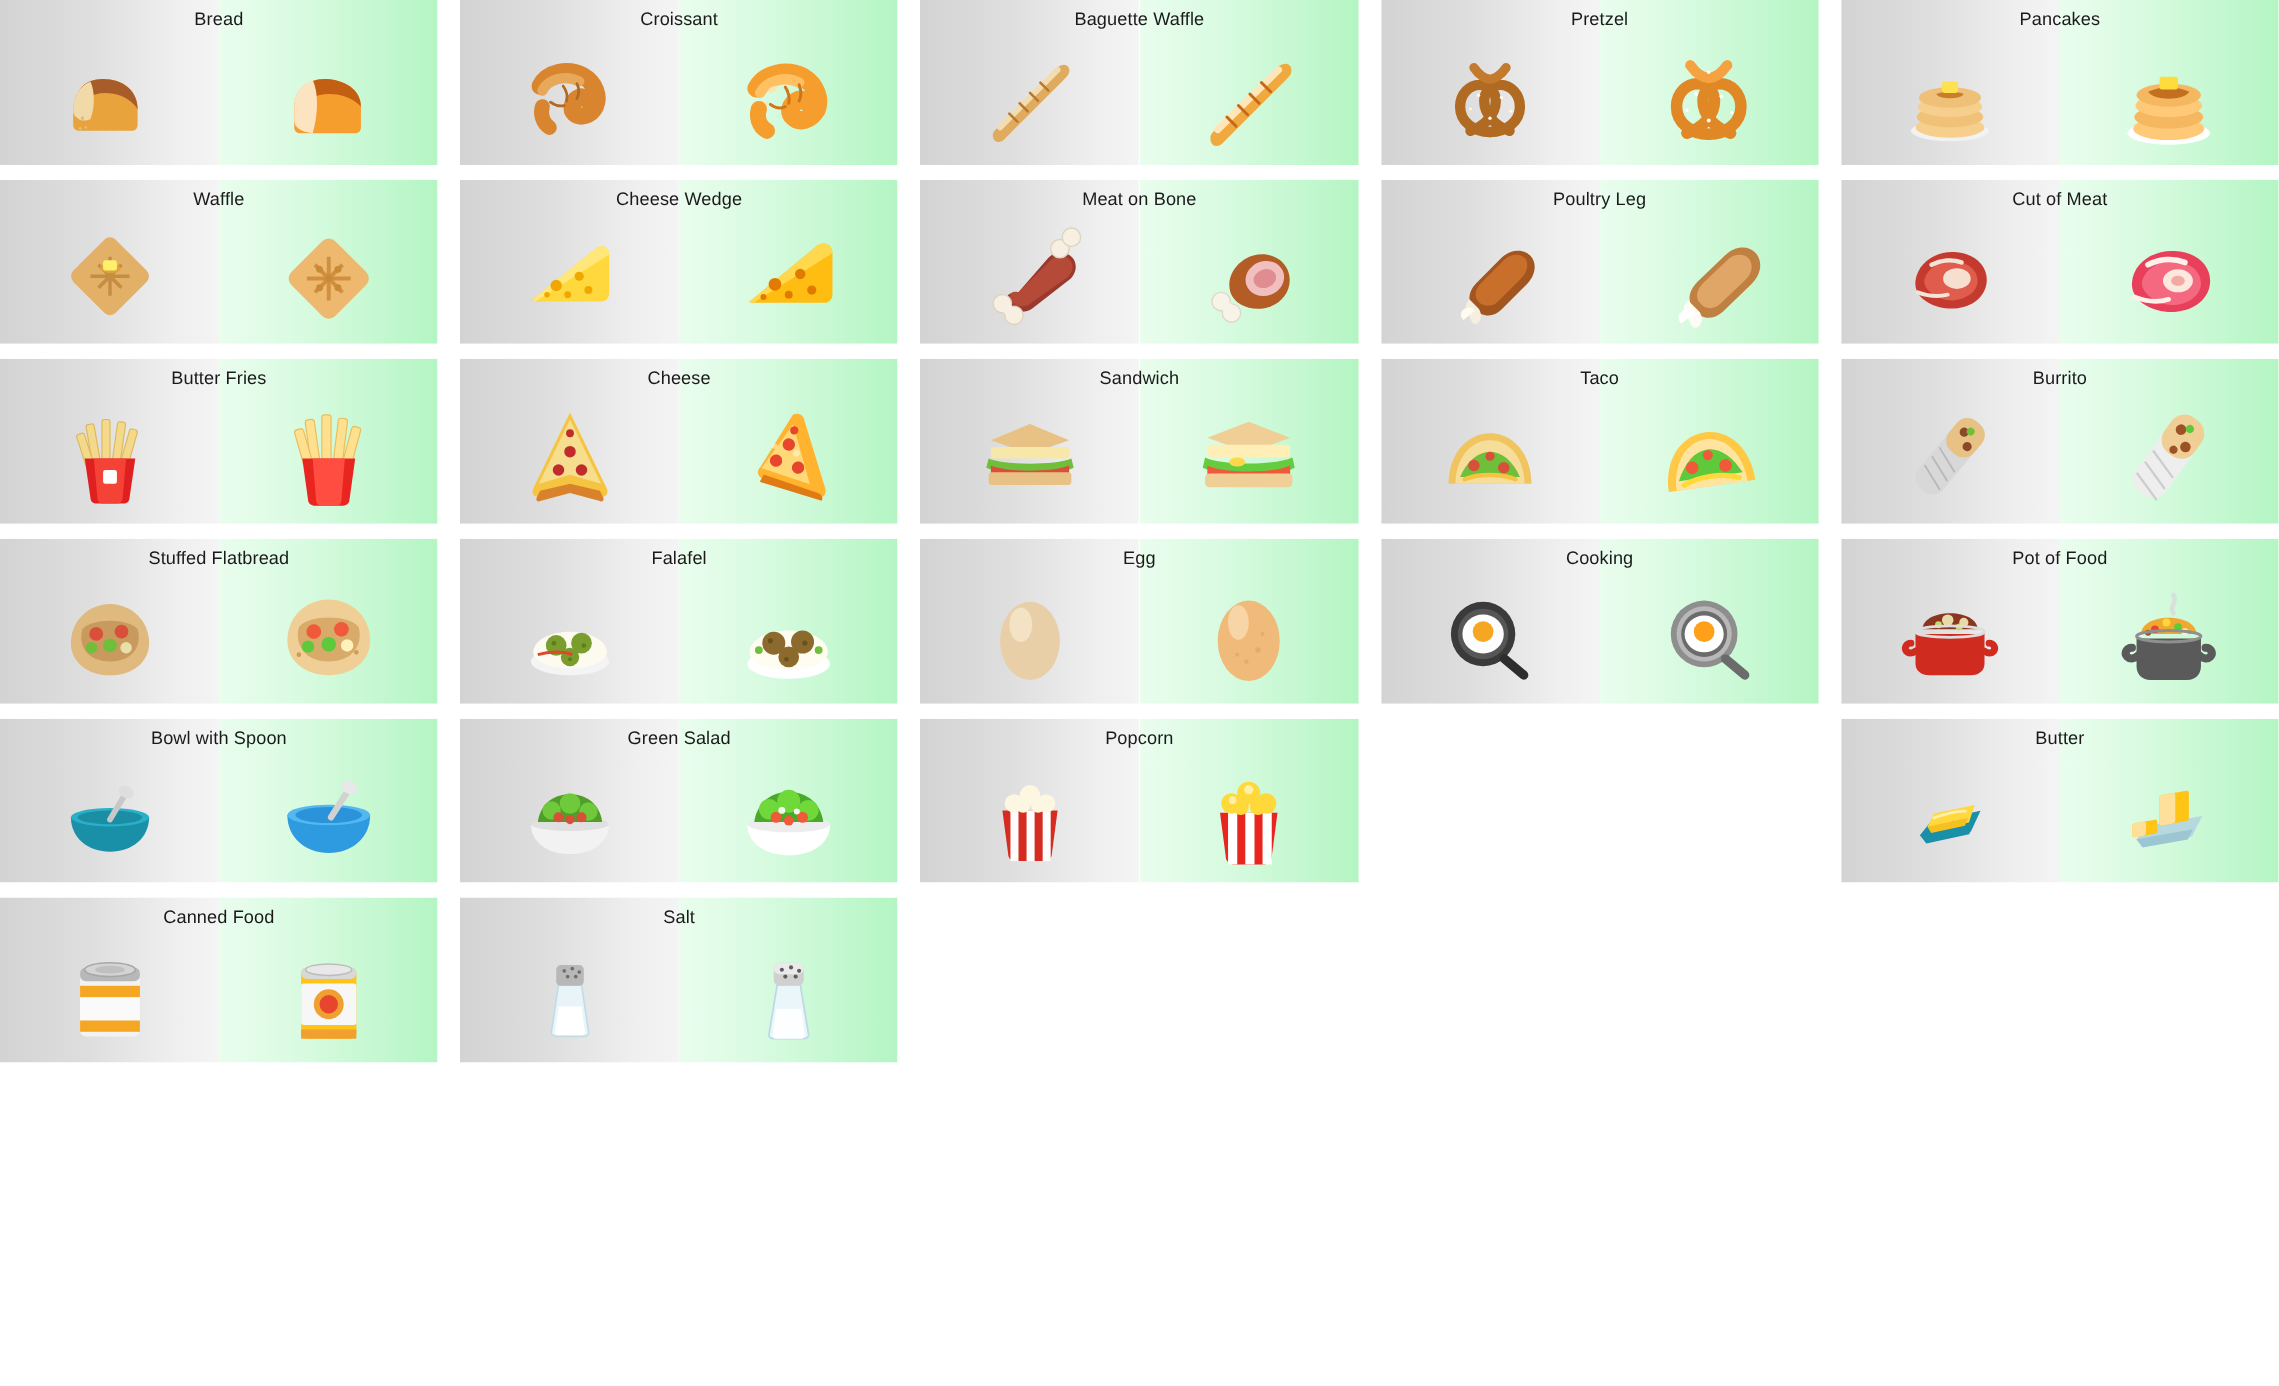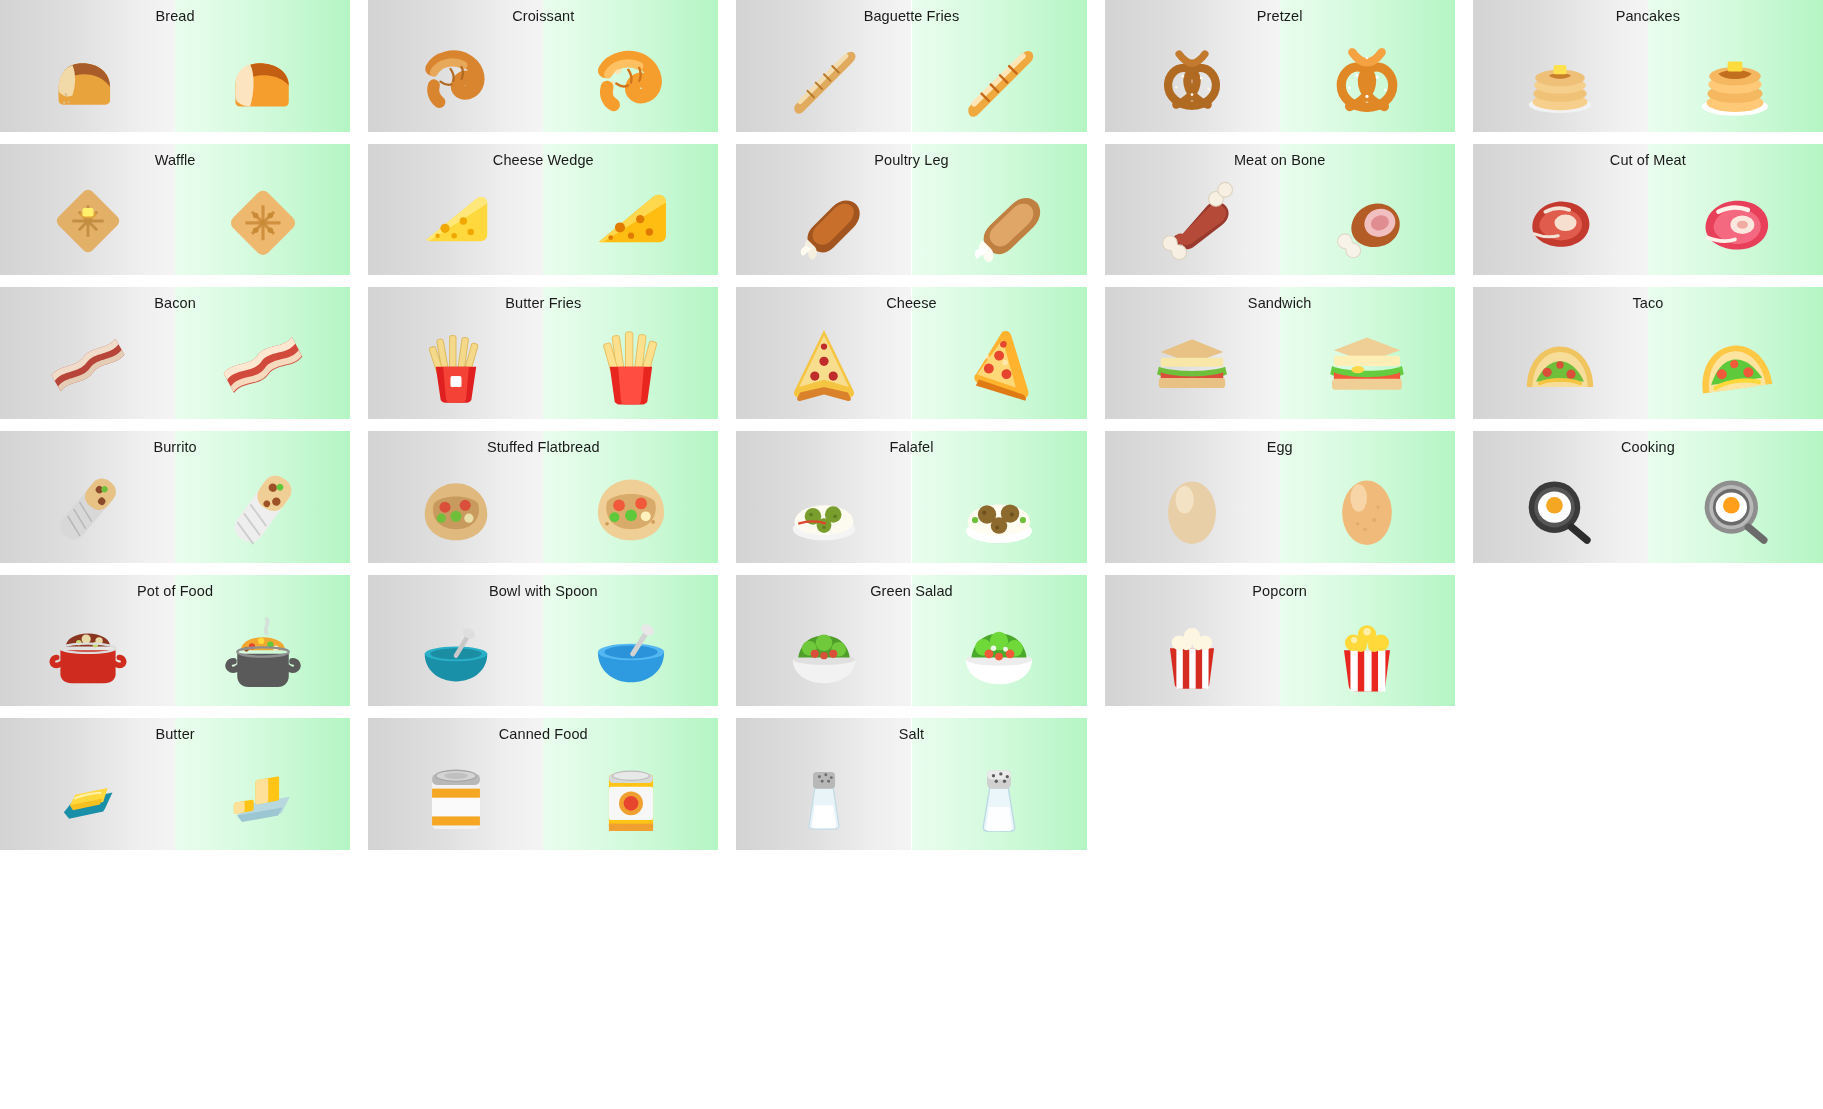--- a/index.html
+++ b/index.html
@@ -133,21 +133,21 @@
             <ellipse cx="36" cy="43" rx="4" ry="2.4" fill="#ffe3ac" opacity=".85" transform="rotate(-25 36 43)"></ellipse>
             <ellipse cx="29" cy="56" rx="3.4" ry="2" fill="#ffe3ac" opacity=".8" transform="rotate(-40 29 56)"></ellipse>
             <path d="M24 60c-2 7 0 15 7 19" stroke="#f59e2e" stroke-width="14" fill="none" stroke-linecap="round"></path>
           </svg>
         </div>
       </div>
     </div>
     <div class="cell">
       <div class="half half-old"></div>
       <div class="half half-new"></div>
-      <div class="cell-label">Baguette Fries</div>
+      <div class="cell-label">Baguette Waffle</div>
       <div class="glyphs">
         <div class="glyph-slot">
           <svg class="art" viewBox="0 0 100 100" xmlns="http://www.w3.org/2000/svg">
             <path d="M20 78L74 24c4-4 9-3 10 1 1 4-2 7-5 10L27 87c-4 3-8 2-9-2-1-3 0-5 2-7z" fill="#e0ab5e"></path>
             <path d="M24 76L74 26" stroke="#f3ddb0" stroke-width="5" stroke-linecap="round"></path>
             <g stroke="#b8792c" stroke-width="2.2" stroke-linecap="round">
               <path d="M32 64l7 7"></path>
               <path d="M41 55l7 7"></path>
               <path d="M50 46l7 7"></path>
               <path d="M59 37l7 7"></path>
@@ -294,43 +294,20 @@
               <circle cx="50" cy="66" r="3.4"></circle>
               <circle cx="28" cy="68" r="2.6"></circle>
             </g>
           </svg>
         </div>
       </div>
     </div>
     <div class="cell">
       <div class="half half-old"></div>
       <div class="half half-new"></div>
-      <div class="cell-label">Poultry Leg</div>
-      <div class="glyphs">
-        <div class="glyph-slot">
-          <svg class="art" viewBox="0 0 100 100" xmlns="http://www.w3.org/2000/svg">
-            <path d="M36 78c-6-6-5-15 2-22l22-22c8-8 19-8 25-2 6 6 5 17-3 25L60 79c-7 7-17 7-24-1z" fill="#a3551f"></path>
-            <path d="M40 72c-4-4-3-11 2-16l20-20c6-6 14-6 18-2 4 4 3 12-3 18L57 72c-5 5-13 5-17 0z" fill="#c8702b"></path>
-            <path d="M32 84c-4-4-4-10 0-14l8 8c3 4 3 10-1 13-3 2-5 0-7-7z" fill="#f5efe0"></path>
-            <path d="M27 88c-3-2-3-7 0-9 3-3 8-2 10 1l-10 8z" fill="#fffbf0"></path>
-          </svg>
-        </div>
-        <div class="glyph-slot">
-          <svg class="art" viewBox="0 0 100 100" xmlns="http://www.w3.org/2000/svg">
-            <path d="M38 80c-7-7-6-17 2-25l24-23c9-9 21-9 27-2 6 7 5 18-4 27L62 81c-8 7-18 7-24-1z" fill="#c08041"></path>
-            <path d="M43 74c-5-5-4-12 2-18l21-20c6-6 15-6 19-1 4 5 3 13-4 19L60 74c-5 5-13 5-17 0z" fill="#e0a667"></path>
-            <path d="M32 86c-5-5-5-11 0-15l9 9c4 4 4 11 0 14-4 2-6 0-9-8z" fill="#fefcf4"></path>
-            <path d="M26 91c-3-3-3-8 0-10 4-3 9-2 11 2l-11 8z" fill="#ffffff"></path>
-          </svg>
-        </div>
-      </div>
-    </div>
-    <div class="cell">
-      <div class="half half-old"></div>
-      <div class="half half-new"></div>
       <div class="cell-label">Meat on Bone</div>
       <div class="glyphs">
         <div class="glyph-slot">
           <svg class="art" viewBox="0 0 100 100" xmlns="http://www.w3.org/2000/svg">
             <path d="M38 66L66 34c6-7 16-6 21 0 5 6 3 15-4 20L52 78c-7 5-16 3-20-3-4-6-1-13 6-9z" fill="#9a3a2e"></path>
             <path d="M40 64L68 36c5-6 13-5 17 0 4 5 2 12-4 16L50 74c-6 4-13 2-16-2-3-5-1-10 6-8z" fill="#b64a38"></path>
             <g fill="#f7f0e2" stroke="#ddd3bf" stroke-width="1.2">
               <circle cx="26" cy="74" r="8"></circle>
               <circle cx="36" cy="84" r="8"></circle>
               <circle cx="76" cy="26" r="8"></circle>
@@ -349,64 +326,62 @@
               <circle cx="35" cy="82" r="8"></circle>
               <path d="M28 74l9 9" stroke-width="9" stroke="#f7f3e8" fill="none" stroke-linecap="round"></path>
             </g>
           </svg>
         </div>
       </div>
     </div>
     <div class="cell">
       <div class="half half-old"></div>
       <div class="half half-new"></div>
+      <div class="cell-label">Poultry Leg</div>
+      <div class="glyphs">
+        <div class="glyph-slot">
+          <svg class="art" viewBox="0 0 100 100" xmlns="http://www.w3.org/2000/svg">
+            <path d="M36 78c-6-6-5-15 2-22l22-22c8-8 19-8 25-2 6 6 5 17-3 25L60 79c-7 7-17 7-24-1z" fill="#a3551f"></path>
+            <path d="M40 72c-4-4-3-11 2-16l20-20c6-6 14-6 18-2 4 4 3 12-3 18L57 72c-5 5-13 5-17 0z" fill="#c8702b"></path>
+            <path d="M32 84c-4-4-4-10 0-14l8 8c3 4 3 10-1 13-3 2-5 0-7-7z" fill="#f5efe0"></path>
+            <path d="M27 88c-3-2-3-7 0-9 3-3 8-2 10 1l-10 8z" fill="#fffbf0"></path>
+          </svg>
+        </div>
+        <div class="glyph-slot">
+          <svg class="art" viewBox="0 0 100 100" xmlns="http://www.w3.org/2000/svg">
+            <path d="M38 80c-7-7-6-17 2-25l24-23c9-9 21-9 27-2 6 7 5 18-4 27L62 81c-8 7-18 7-24-1z" fill="#c08041"></path>
+            <path d="M43 74c-5-5-4-12 2-18l21-20c6-6 15-6 19-1 4 5 3 13-4 19L60 74c-5 5-13 5-17 0z" fill="#e0a667"></path>
+            <path d="M32 86c-5-5-5-11 0-15l9 9c4 4 4 11 0 14-4 2-6 0-9-8z" fill="#fefcf4"></path>
+            <path d="M26 91c-3-3-3-8 0-10 4-3 9-2 11 2l-11 8z" fill="#ffffff"></path>
+          </svg>
+        </div>
+      </div>
+    </div>
+    <div class="cell">
+      <div class="half half-old"></div>
+      <div class="half half-new"></div>
       <div class="cell-label">Cut of Meat</div>
       <div class="glyphs">
         <div class="glyph-slot">
           <svg class="art" viewBox="0 0 100 100" xmlns="http://www.w3.org/2000/svg">
             <path d="M20 54c2-16 18-26 34-25 17 1 28 11 28 24 0 14-12 24-28 25-16 1-36-8-34-24z" fill="#c43a2e"></path>
             <path d="M28 52c3-10 14-16 26-15 12 1 20 8 20 17s-9 16-21 17c-12 1-28-9-25-19z" fill="#e05c4c"></path>
             <ellipse cx="56" cy="52" rx="12" ry="9" fill="#f7dfd0"></ellipse>
             <path d="M34 40c8-4 18-5 26-2" stroke="#f2e4d6" stroke-width="4" fill="none" stroke-linecap="round"></path>
             <path d="M22 64c8 3 18 4 26 2" stroke="#f2e4d6" stroke-width="3.4" fill="none" stroke-linecap="round"></path>
           </svg>
         </div>
         <div class="glyph-slot">
           <svg class="art" viewBox="0 0 100 100" xmlns="http://www.w3.org/2000/svg">
             <path d="M18 56c1-18 19-29 37-28 19 1 31 12 31 26 0 15-13 26-31 27-18 1-38-9-37-25z" fill="#e8405a"></path>
             <path d="M27 54c3-11 15-18 28-17 14 1 23 9 23 19s-10 18-23 19c-14 1-31-11-28-21z" fill="#f4697f"></path>
             <ellipse cx="58" cy="54" rx="13" ry="10" fill="#fde8e0"></ellipse>
             <ellipse cx="58" cy="54" rx="6" ry="4.4" fill="#f0aca2"></ellipse>
             <path d="M32 40c10-5 22-6 32-2" stroke="#fdf1ea" stroke-width="5" fill="none" stroke-linecap="round"></path>
             <path d="M20 68c10 4 21 5 30 2" stroke="#fdf1ea" stroke-width="4" fill="none" stroke-linecap="round"></path>
-          </svg>
-        </div>
-      </div>
-    </div>
-    <div class="cell">
-      <div class="half half-old"></div>
-      <div class="half half-new"></div>
-      <div class="cell-label">Bacon</div>
-      <div class="glyphs">
-        <div class="glyph-slot">
-          <svg class="art" viewBox="0 0 100 100" xmlns="http://www.w3.org/2000/svg">
-            <g transform="rotate(-30 50 50)">
-              <path d="M10 40c14-6 26 6 40 0s26 6 40 0v20c-14 6-26-6-40 0s-26-6-40 0z" fill="#b8453a"></path>
-              <path d="M10 40c14-6 26 6 40 0s26 6 40 0v7c-14 6-26-6-40 0s-26-6-40 0z" fill="#f0dcc8"></path>
-              <path d="M10 54c14-6 26 6 40 0s26 6 40 0v6c-14 6-26-6-40 0s-26-6-40 0z" fill="#e5cdb5"></path>
-            </g>
-          </svg>
-        </div>
-        <div class="glyph-slot">
-          <svg class="art" viewBox="0 0 100 100" xmlns="http://www.w3.org/2000/svg">
-            <g transform="rotate(-28 50 50)">
-              <path d="M8 38c15-7 27 7 42 0s27 7 42 0v24c-15 7-27-7-42 0s-27-7-42 0z" fill="#d14a3c"></path>
-              <path d="M8 38c15-7 27 7 42 0s27 7 42 0v8c-15 7-27-7-42 0s-27-7-42 0z" fill="#ffe8d2"></path>
-              <path d="M8 54c15-7 27 7 42 0s27 7 42 0v7c-15 7-27-7-42 0s-27-7-42 0z" fill="#f7d9bd"></path>
-            </g>
           </svg>
         </div>
       </div>
     </div>
     <div class="cell">
       <div class="half half-old"></div>
       <div class="half half-new"></div>
       <div class="cell-label">Butter Fries</div>
       <div class="glyphs">
         <div class="glyph-slot">

